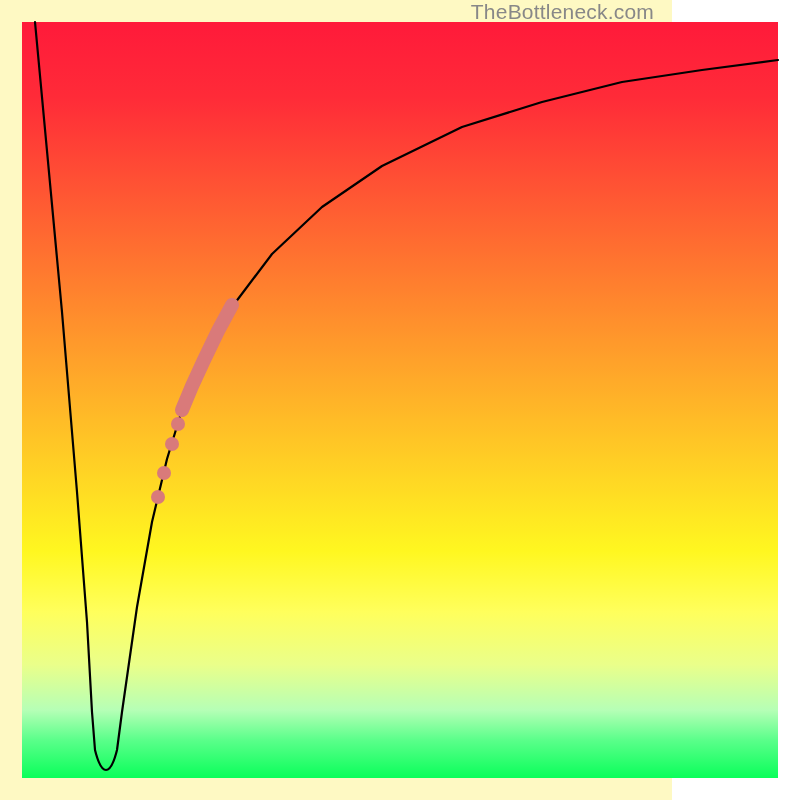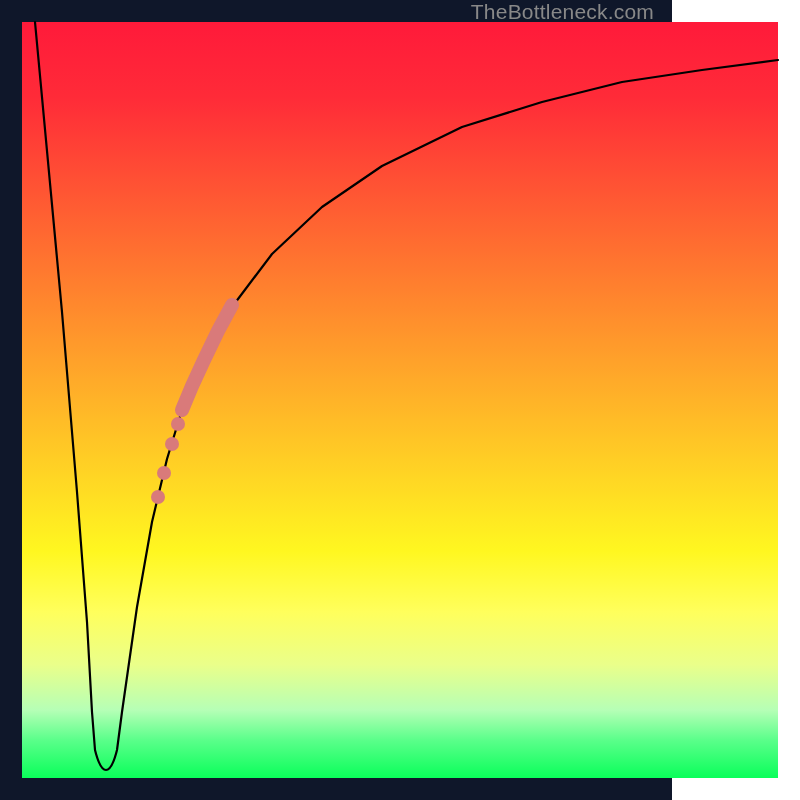--- a/index.html
+++ b/index.html
@@ -7,21 +7,21 @@
     padding: 0;
     width: 800px;
     height: 800px;
     overflow: hidden;
     background: #fff;
   }
   .frame {
     position: relative;
     width: 672px;
     height: 800px;
-    background: #0f172a;
+    background: #fef9c3;
   }
   .plot-area {
     position: absolute;
     left: 22px;
     top: 22px;
     width: 756px;
     height: 756px;
     background: linear-gradient(to bottom,
       #ff1a3a 0%,
       #ff2b38 10%,

